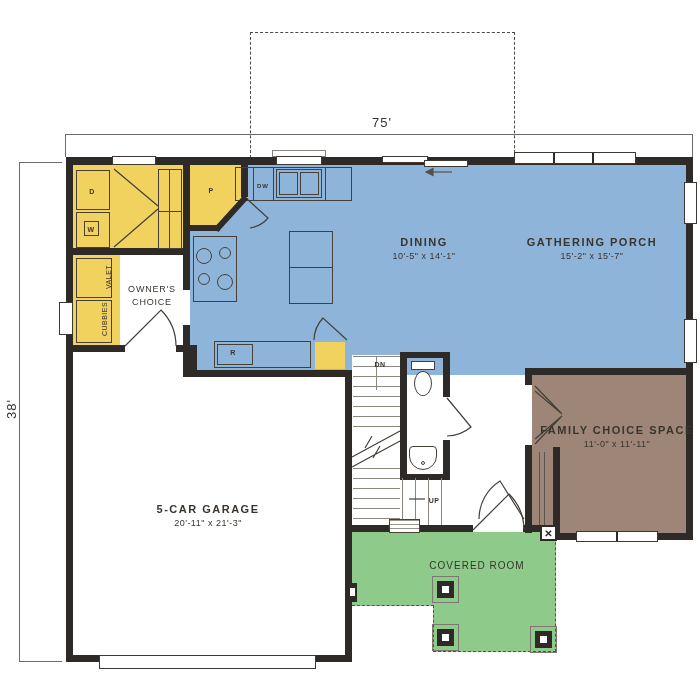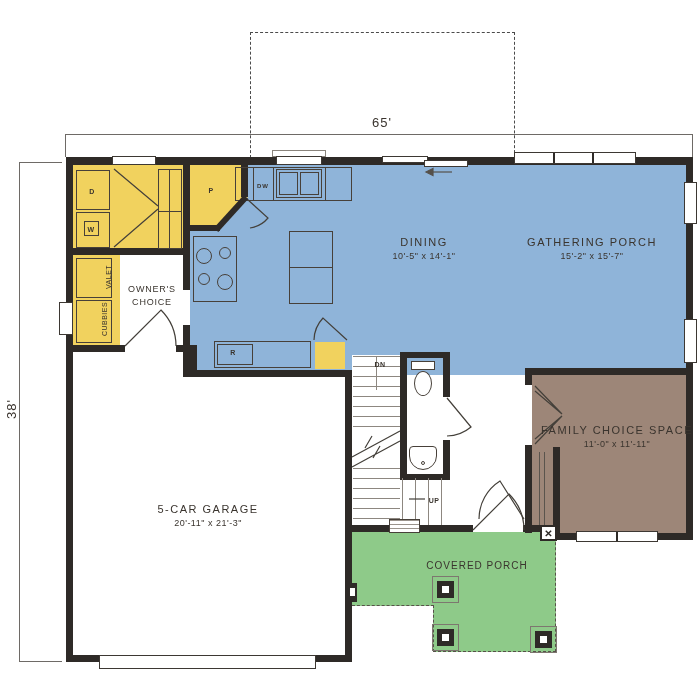--- a/index.html
+++ b/index.html
@@ -3,21 +3,21 @@
 <meta charset="utf-8">
 <style>
   html,body{margin:0;padding:0;background:#ffffff;}
   #plan{position:relative;width:700px;height:700px;background:#fff;overflow:hidden;
         font-family:"Liberation Sans",sans-serif;color:#3a342e;}
   .wall{position:absolute;background:var(--walls,#2e2a27);}
   .fill{position:absolute;}
   .win{position:absolute;background:#fff;border:1px solid #3d3833;box-sizing:border-box;}
   .lbl{position:absolute;color:#3a342e;letter-spacing:1px;white-space:nowrap;
        transform:translate(-50%,-50%);text-align:center;}
-  .room-name{font-size:11px;letter-spacing:1.5px;}
+  .room-name{font-size:11px;letter-spacing:1.5px;font-weight:bold;}
   .room-size{font-size:9px;letter-spacing:0.5px;}
   .tiny{font-size:7px;letter-spacing:0.5px;font-weight:bold;}
   .rot{writing-mode:vertical-rl;transform:translate(-50%,-50%) rotate(180deg);}
   .outline{position:absolute;border:1px solid #474039;box-sizing:border-box;}
   .gray-outline{position:absolute;border:1px solid #8a847c;box-sizing:border-box;}
   .dim{position:absolute;border:0 solid #6e6a66;}
   .dash{position:absolute;border:0 dashed #57504a;}
   .burner{position:absolute;border:1px solid #474039;border-radius:50%;box-sizing:border-box;}
   .treads-h{position:absolute;background:repeating-linear-gradient(to bottom,#8d8780 0,#8d8780 1px,transparent 1px,transparent 10px);}
   .treads-v{position:absolute;background:repeating-linear-gradient(to right,#8d8780 0,#8d8780 1px,transparent 1px,transparent 13px);}
@@ -33,21 +33,21 @@
 </head>
 <body>
 
 <div id="plan">
 
   <div class="dash" style="left:250px;top:32px;width:263px;height:125px;border-top-width:1px;border-left-width:1px;border-right-width:1px;border-color:#4a4a4a;"></div>
 
   <div class="dim" style="left:66px;top:134px;width:627px;border-top-width:1px;"></div>
   <div class="dim" style="left:65px;top:134px;height:23px;border-left-width:1px;"></div>
   <div class="dim" style="left:692px;top:134px;height:23px;border-left-width:1px;"></div>
-  <div class="lbl" style="left:382px;top:122px;font-size:13px;">65'</div>
+  <div class="lbl" style="left:382px;top:122px;font-size:13px;">75'</div>
 
   <div class="dim" style="left:19px;top:162px;height:500px;border-left-width:1px;"></div>
   <div class="dim" style="left:19px;top:162px;width:43px;border-top-width:1px;"></div>
   <div class="dim" style="left:19px;top:661px;width:43px;border-top-width:1px;"></div>
   <div class="lbl rot" style="left:11px;top:409px;font-size:13px;">38'</div>
 
   <div class="fill" style="left:190px;top:165px;width:496px;height:210px;background:var(--living_area);"></div>
   <div class="fill" style="left:73px;top:165px;width:110px;height:83px;background:var(--storage);"></div>
   <div class="fill" style="left:73px;top:255px;width:47px;height:90px;background:var(--storage);"></div>
   <div class="fill" style="left:190px;top:165px;width:58px;height:64px;background:var(--storage);
@@ -200,16 +200,16 @@
   </svg>
 
   <div class="lbl room-name" style="left:424px;top:242px;">DINING</div>
   <div class="lbl room-size" style="left:424px;top:256px;">10'-5" x 14'-1"</div>
   <div class="lbl room-name" style="left:592px;top:242px;">GATHERING PORCH</div>
   <div class="lbl room-size" style="left:592px;top:256px;">15'-2" x 15'-7"</div>
   <div class="lbl room-name" style="left:617px;top:430px;">FAMILY CHOICE SPACE</div>
   <div class="lbl room-size" style="left:617px;top:444px;">11'-0" x 11'-11"</div>
   <div class="lbl room-name" style="left:208px;top:509px;">5-CAR GARAGE</div>
   <div class="lbl room-size" style="left:208px;top:523px;">20'-11" x 21'-3"</div>
-  <div class="lbl" style="left:477px;top:565px;font-size:10px;letter-spacing:1px;">COVERED PORCH</div>
+  <div class="lbl" style="left:477px;top:565px;font-size:10px;letter-spacing:1px;">COVERED ROOM</div>
   <div class="lbl" style="left:152px;top:296px;font-size:9px;letter-spacing:0.8px;white-space:normal;width:64px;line-height:1.4;">OWNER'S CHOICE</div>
 
 </div>
 
 </body></html>

